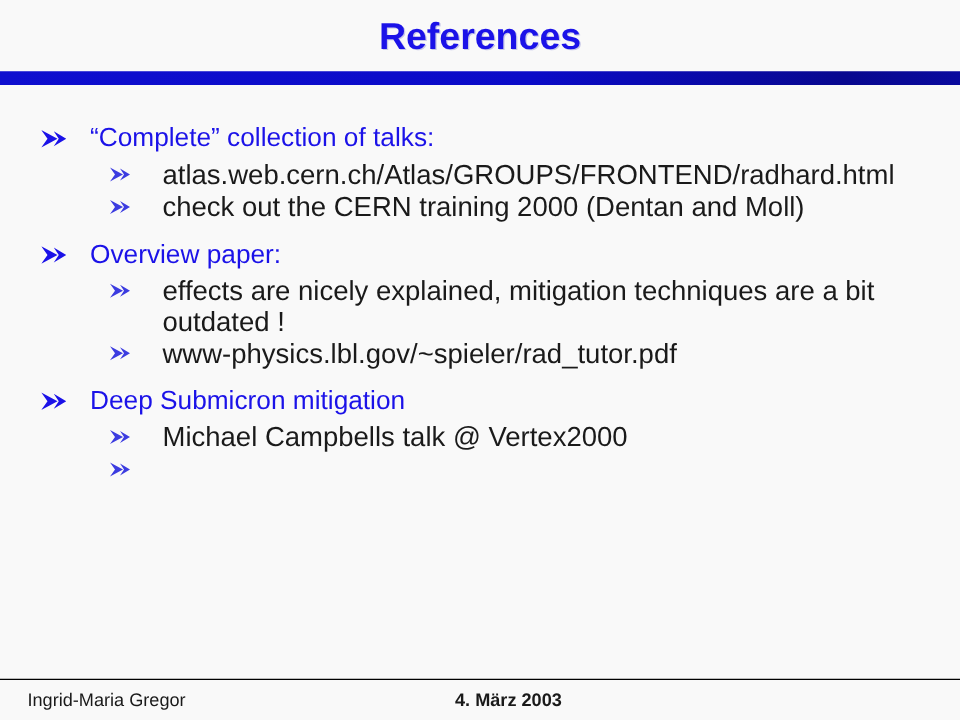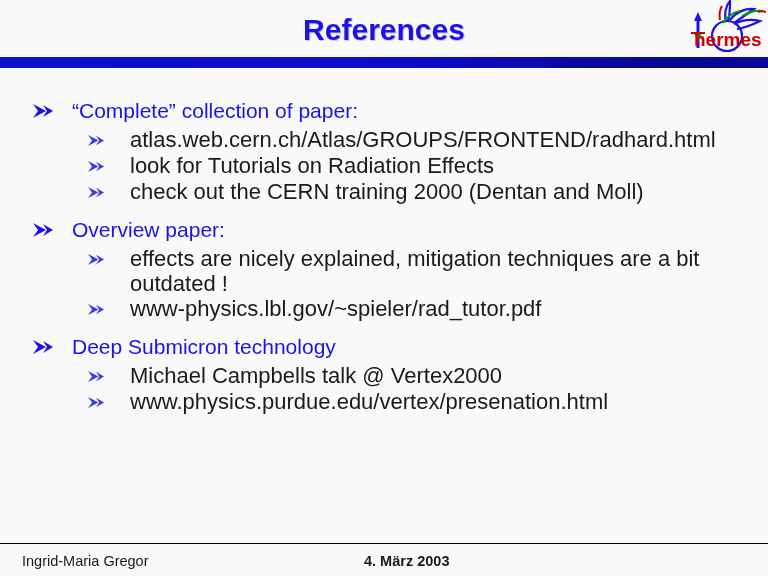--- a/index.html
+++ b/index.html
@@ -142,80 +142,44 @@
     top: 3px;
     font-weight: bold;
   }
 </style>
 </head>
 <body>
 
 <div id="slide-header">
   <div id="slide-title">References</div>
 
-  <div id="hermes-logo">
-    <svg viewBox="0 0 96 60" width="96" height="60" xmlns="http://www.w3.org/2000/svg">
-
-      <g>
-        <line x1="28" y1="48" x2="28" y2="18" stroke="#1b12e8" stroke-width="3"></line>
-        <polygon points="28,12 24,21 32,21" fill="#1b12e8"></polygon>
-        <polygon points="24,33 32,33 28,41" fill="#00a000"></polygon>
-        <line x1="21" y1="33" x2="35" y2="33" stroke="#cc0000" stroke-width="2"></line>
-      </g>
-
-      <circle cx="57" cy="36" r="15" fill="none" stroke="#1b12e8" stroke-width="2.2"></circle>
-
-      <g fill="none" stroke="#1b12e8" stroke-width="2.2">
-        <path d="M56,22 C54,13 56,5 60,1 C60,9 60,15 58,21"></path>
-        <path d="M60,20 C66,12 76,8 84,9 C77,14 70,19 64,23"></path>
-        <path d="M64,24 C72,20 82,19 90,21 C82,25 74,28 67,29"></path>
-      </g>
-      <g fill="none" stroke-width="2">
-        <path d="M50,20 C49,14 50,9 52,6" stroke="#cc0000"></path>
-        <path d="M53,23 C58,16 64,12 70,11" stroke="#00a000"></path>
-        <path d="M72,16 C79,12 86,10 93,11" stroke="#00a000"></path>
-        <path d="M88,12 C91,11 94,11 96,12" stroke="#cc0000"></path>
-      </g>
-
-      <text x="24" y="46" font-family="Liberation Sans, sans-serif" font-size="19" font-weight="bold" fill="#cc0000">hermes</text>
-    </svg>
-  </div>
 </div>
 
 <div id="header-bar"></div>
 
 <div id="slide-body">
 
   <div class="group">
     <div class="lvl1">
       <span class="bullet bullet-l1">
         <svg viewBox="0 0 20 16" width="20" height="16" xmlns="http://www.w3.org/2000/svg">
           <polygon points="0,1 13,8 0,15 5,8" fill="#1b12e8"></polygon>
           <polygon points="10,2 20,8 10,14 14,8" fill="#1b12e8"></polygon>
         </svg>
       </span>
-      <span class="lvl1-text">“Complete” collection of paper:</span>
+      <span class="lvl1-text">“Complete” collection of talks:</span>
     </div>
     <div class="lvl2">
       <span class="bullet bullet-l2">
         <svg viewBox="0 0 20 16" width="16" height="13" xmlns="http://www.w3.org/2000/svg">
           <polygon points="0,1 13,8 0,15 5,8" fill="#3c3ce0"></polygon>
           <polygon points="10,2 20,8 10,14 14,8" fill="#3c3ce0"></polygon>
         </svg>
       </span>
       <span class="lvl2-text">atlas.web.cern.ch/Atlas/GROUPS/FRONTEND/radhard.html</span>
-    </div>
-    <div class="lvl2">
-      <span class="bullet bullet-l2">
-        <svg viewBox="0 0 20 16" width="16" height="13" xmlns="http://www.w3.org/2000/svg">
-          <polygon points="0,1 13,8 0,15 5,8" fill="#3c3ce0"></polygon>
-          <polygon points="10,2 20,8 10,14 14,8" fill="#3c3ce0"></polygon>
-        </svg>
-      </span>
-      <span class="lvl2-text">look for Tutorials on Radiation Effects</span>
     </div>
     <div class="lvl2">
       <span class="bullet bullet-l2">
         <svg viewBox="0 0 20 16" width="16" height="13" xmlns="http://www.w3.org/2000/svg">
           <polygon points="0,1 13,8 0,15 5,8" fill="#3c3ce0"></polygon>
           <polygon points="10,2 20,8 10,14 14,8" fill="#3c3ce0"></polygon>
         </svg>
       </span>
       <span class="lvl2-text">check out the CERN training 2000 (Dentan and Moll)</span>
     </div>
@@ -256,39 +220,38 @@
   <div class="group-gap"></div>
 
   <div class="group">
     <div class="lvl1">
       <span class="bullet bullet-l1">
         <svg viewBox="0 0 20 16" width="20" height="16" xmlns="http://www.w3.org/2000/svg">
           <polygon points="0,1 13,8 0,15 5,8" fill="#1b12e8"></polygon>
           <polygon points="10,2 20,8 10,14 14,8" fill="#1b12e8"></polygon>
         </svg>
       </span>
-      <span class="lvl1-text">Deep Submicron technology</span>
+      <span class="lvl1-text">Deep Submicron mitigation</span>
     </div>
     <div class="lvl2">
       <span class="bullet bullet-l2">
         <svg viewBox="0 0 20 16" width="16" height="13" xmlns="http://www.w3.org/2000/svg">
           <polygon points="0,1 13,8 0,15 5,8" fill="#3c3ce0"></polygon>
           <polygon points="10,2 20,8 10,14 14,8" fill="#3c3ce0"></polygon>
         </svg>
       </span>
       <span class="lvl2-text">Michael Campbells talk @ Vertex2000</span>
     </div>
     <div class="lvl2">
       <span class="bullet bullet-l2">
         <svg viewBox="0 0 20 16" width="16" height="13" xmlns="http://www.w3.org/2000/svg">
           <polygon points="0,1 13,8 0,15 5,8" fill="#3c3ce0"></polygon>
           <polygon points="10,2 20,8 10,14 14,8" fill="#3c3ce0"></polygon>
         </svg>
       </span>
-      <span class="lvl2-text">www.physics.purdue.edu/vertex/presenation.html</span>
     </div>
   </div>
 
 </div>
 
 <div id="footer-rule"></div>
 <div id="slide-footer">
   <span id="footer-author">Ingrid-Maria Gregor</span>
   <span id="footer-date">4. März 2003</span>
 </div>

